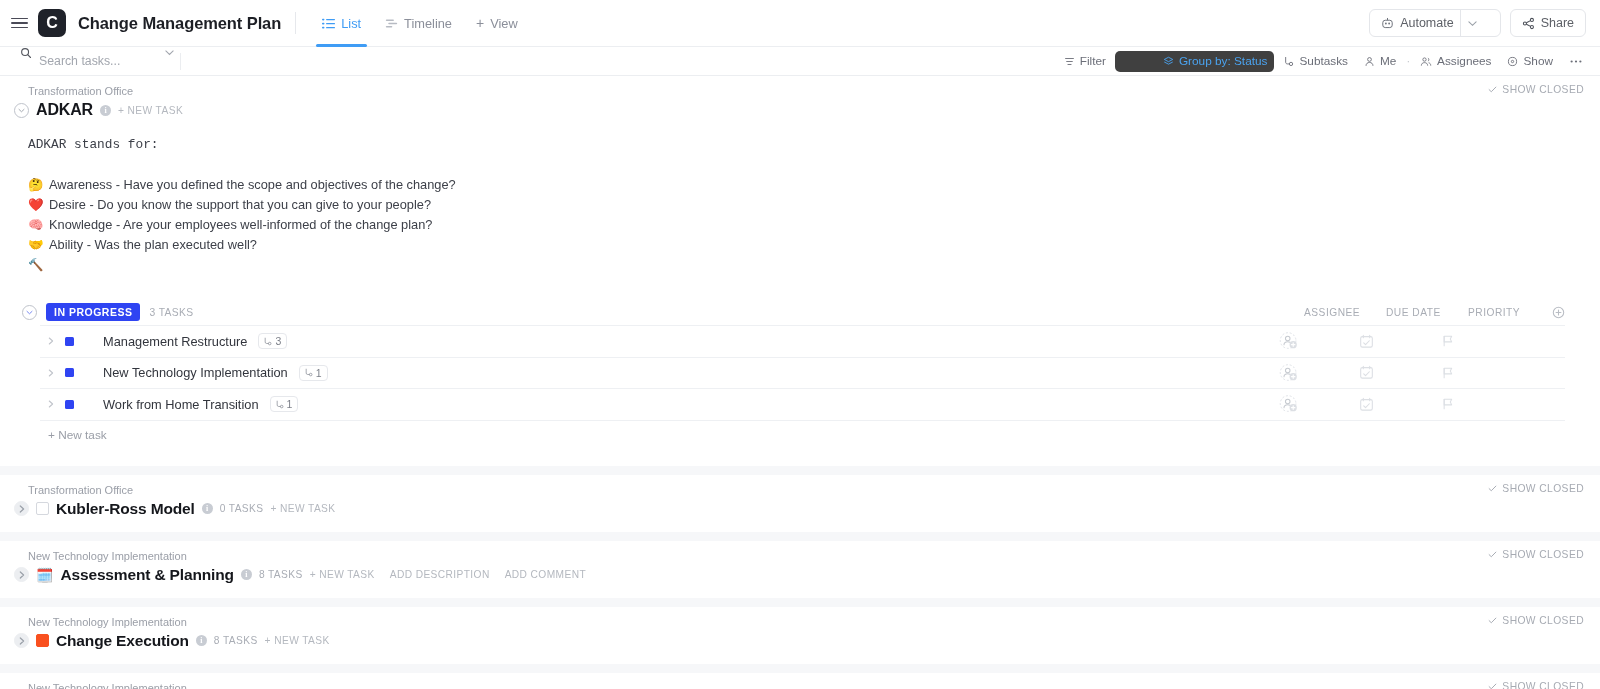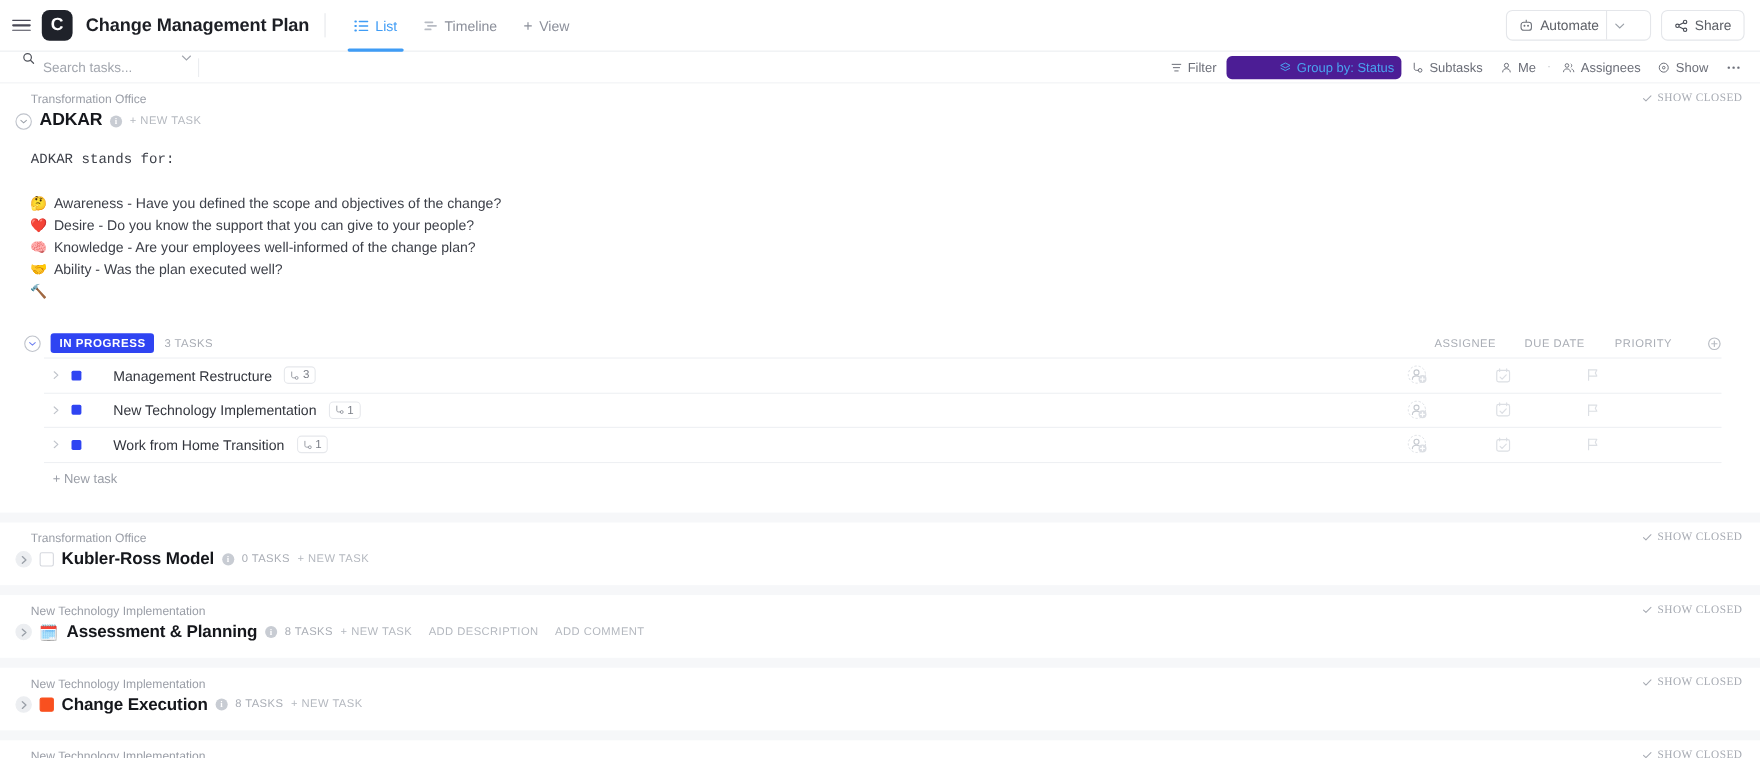--- a/index.html
+++ b/index.html
@@ -92,21 +92,21 @@
   }
   .searchwrap input::placeholder { color: #a2a6ae; }
   .tb-divider { width:1px; height:17px; background:#ebedf0; }
 
   .tb-right { display: flex; align-items: center; gap: 2px; margin-left: auto; }
   .tb-item {
     display: flex; align-items: center; gap: 5px;
     height: 21px; padding: 0 7px; border-radius: 5px;
     font-size: 11.8px; color: #6b6e78; cursor: pointer; white-space: nowrap;
   }
-  .tb-item.accent { color: #4aa3f0; background: #4c1d95; padding-left: 48px; }
+  .tb-item.accent { color: #4aa3f0; background: #404040; padding-left: 48px; }
   .tb-dot { color:#c3c6cc; font-size: 11px; padding: 0 1px;}
 
   
   .content { height: calc(689px - 47px - 29px); overflow: hidden; background:#fff; }
 
   
   .section { background: #fff; position: relative; }
   .section + .section { border-top: 9px solid #f6f7f9; }
 
   .sec-head { padding: 8px 0 0 0; position: relative; }
@@ -136,21 +136,21 @@
     color: #fff; font-size: 8px; font-weight: 700;
     display: flex; align-items: center; justify-content: center; flex:none;
     font-family: "Liberation Serif", serif;
   }
   .sec-meta { font-size: 10.2px; color: #a9adb5; letter-spacing: .4px; white-space: nowrap; }
   .sec-action { font-size: 10.2px; color: #b4b8bf; letter-spacing: .4px; cursor: pointer; white-space: nowrap; }
 
   .show-closed {
     position: absolute; right: 16px; top: 8px;
     display: flex; align-items: center; gap: 5px;
-    font-size: 10.3px; color: #a7abb3; letter-spacing: .4px; cursor: pointer; font-family: Liberation Serif, serif;
+    font-size: 10.3px; color: #a7abb3; letter-spacing: .4px; cursor: pointer;
   }
 
   
   .desc { padding: 14px 0 4px 28px; }
   .desc-line {
     font-size: 12.8px; color: #3d4049; line-height: 20px;
     display: flex; align-items: center; gap: 7px;
   }
   .desc-line .e { font-size: 12.5px; width: 14px; display:inline-block; }
   .desc-plain { font-size: 12.8px; color: #3d4049; line-height: 20px; margin-bottom: 20px; font-family: Liberation Mono, monospace;}

